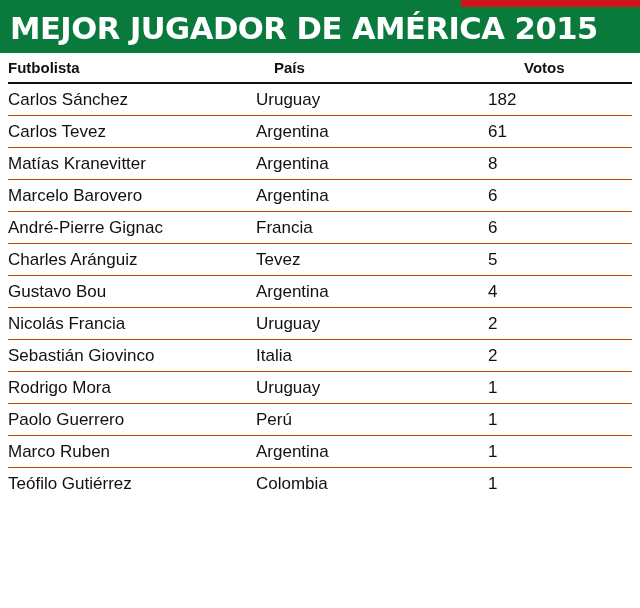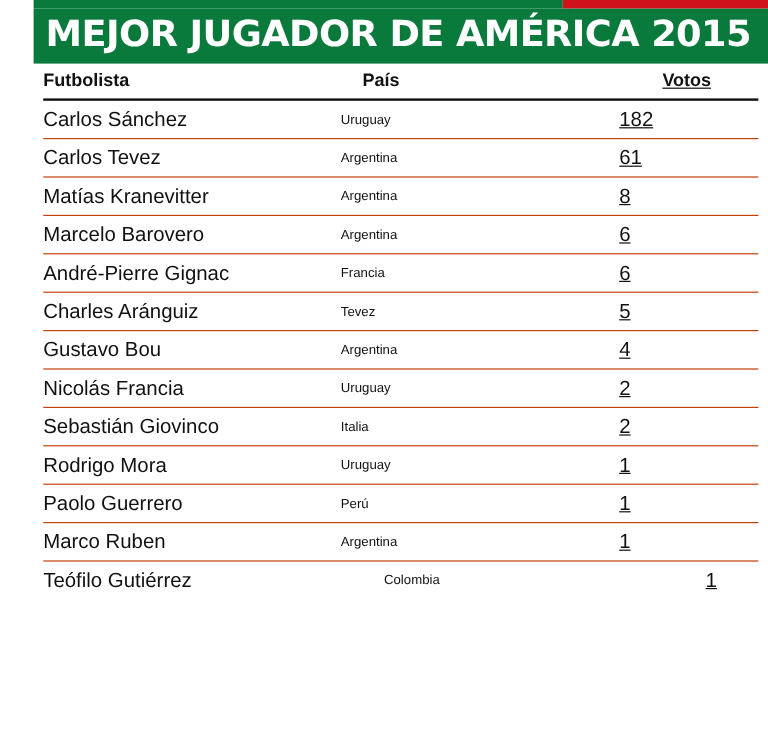--- a/index.html
+++ b/index.html
@@ -13,21 +13,20 @@
     font-family: "Liberation Sans", sans-serif;
     color: #111111;
     overflow: hidden;
   }
 
   .page {
     width: 640px;
     height: 456px;
     box-sizing: border-box;
     position: relative;
-    padding-left: 28px;
   }
 
   
   .accent-bars {
     display: flex;
     width: 100%;
     height: 7px;
   }
   .accent-green {
     width: 72%;
@@ -72,44 +71,42 @@
     height: 32px;
     box-sizing: border-box;
   }
   .row.header {
     border-bottom: 2px solid #111111;
     height: 31px;
     gap: 18px;
   }
   .row.last {
     border-bottom: none;
-    gap: 36px;
   }
   .col-player {
     width: 248px;
     flex: 0 0 248px;
     font-size: 17px;
     line-height: 20px;
     white-space: nowrap;
     overflow: hidden;
   }
   .col-country {
     width: 232px;
     flex: 0 0 232px;
-    font-size: 11px;
+    font-size: 17px;
     line-height: 20px;
     white-space: nowrap;
     overflow: hidden;
   }
   .col-votes {
     flex: 1 1 auto;
     font-size: 17px;
     line-height: 20px;
     white-space: nowrap;
-    text-decoration: underline;
   }
   .row.header .col-player,
   .row.header .col-country,
   .row.header .col-votes {
     font-weight: bold;
     font-size: 15px;
   }
 </style>
 </head>
 <body>

